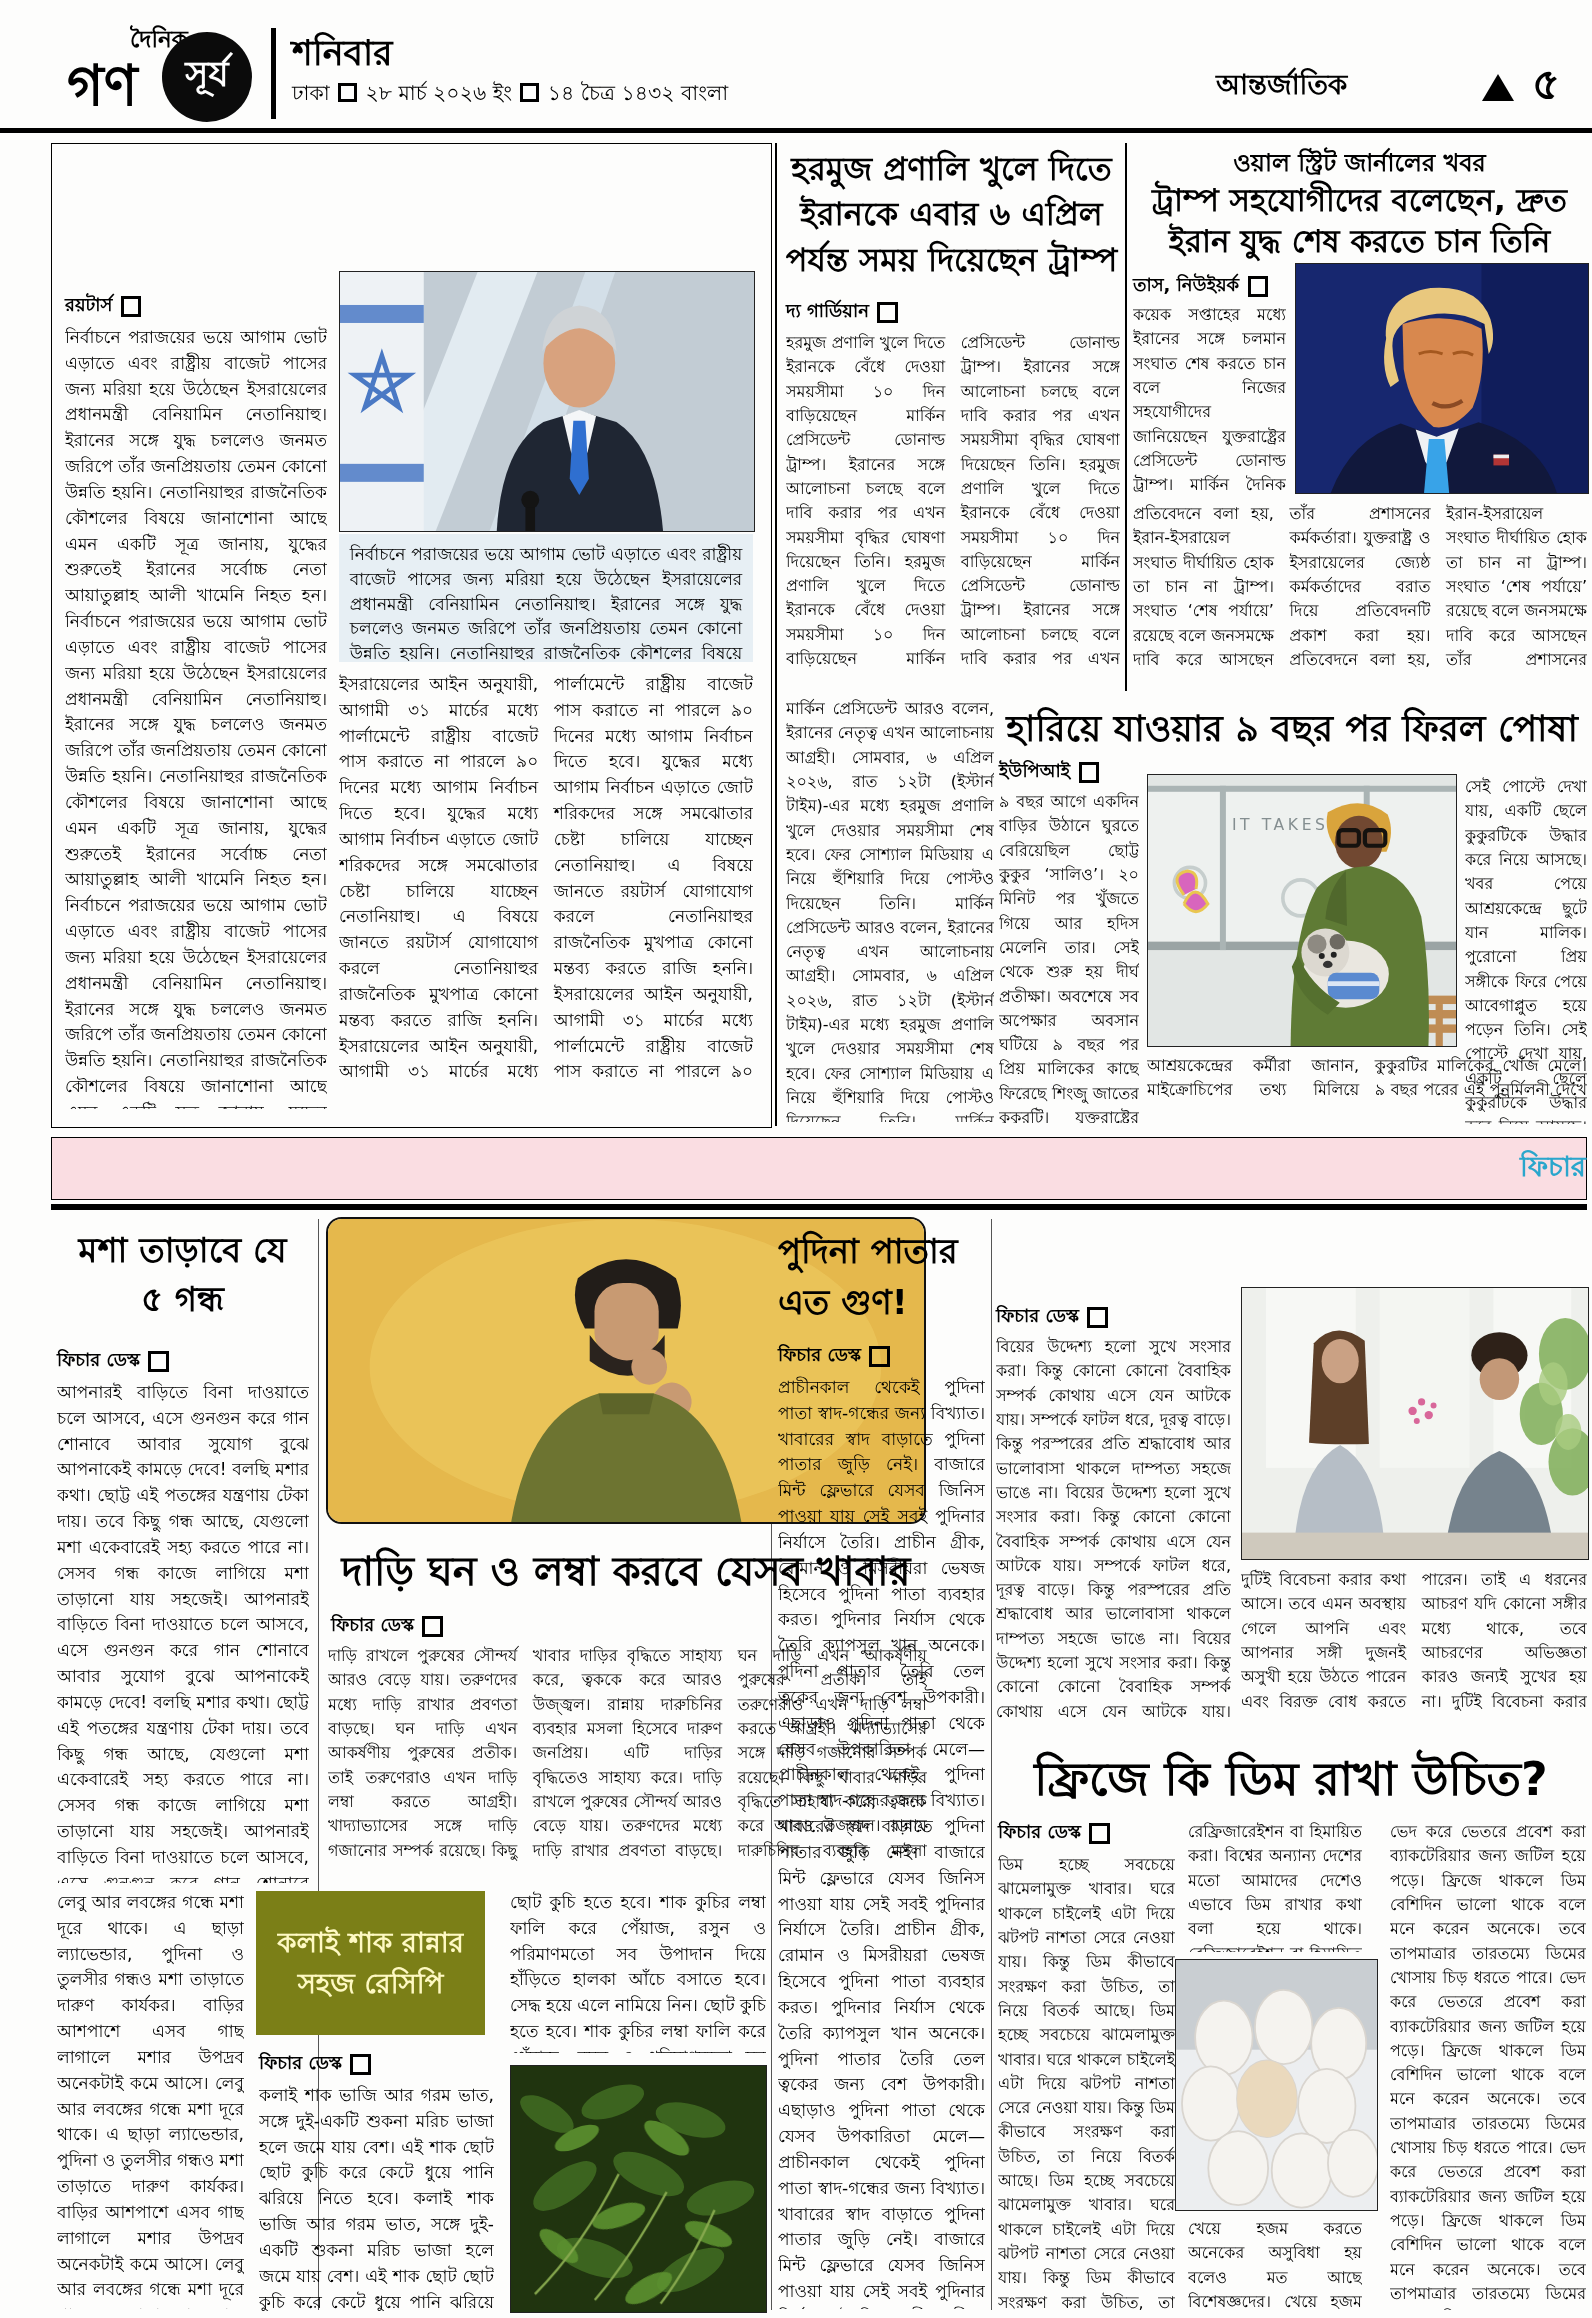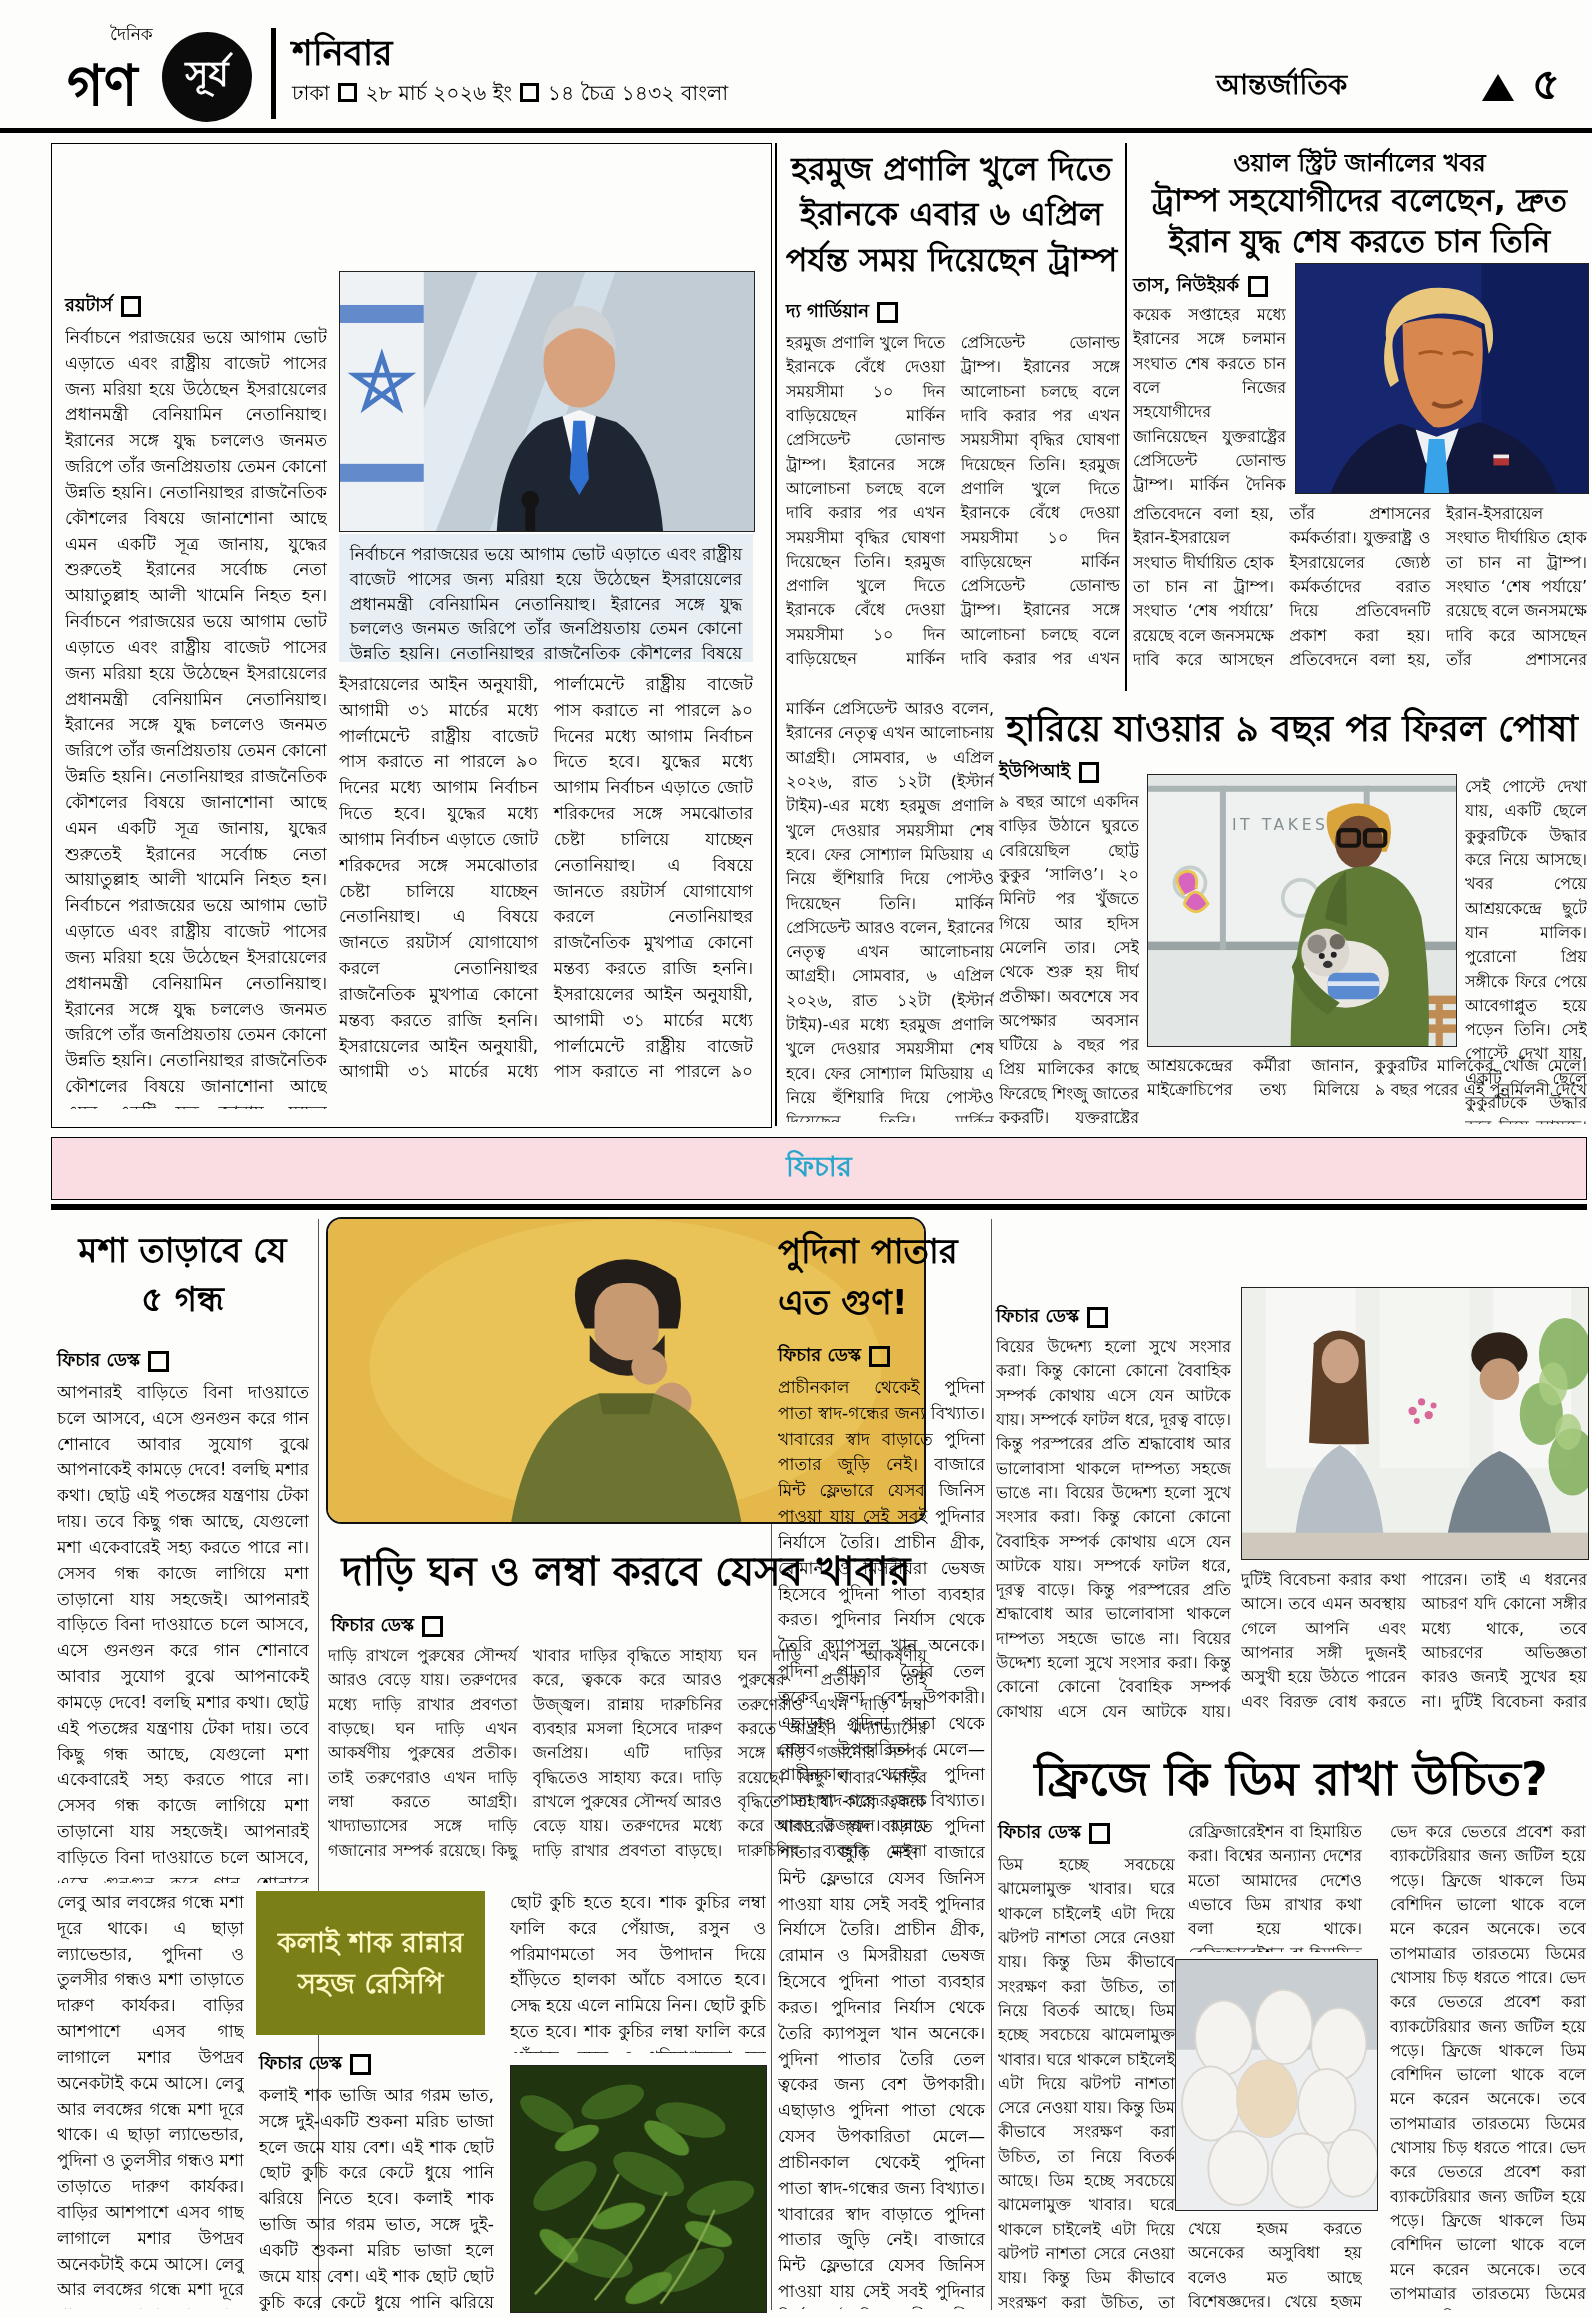--- a/index.html
+++ b/index.html
@@ -17,21 +17,21 @@
   .photo{border:1.2px solid #222;overflow:hidden;background:#ddd}
   svg{display:block;width:100%;height:100%}
 </style>
 </head>
 <body>
 
 <div id="page">
 
   <div class="abs" style="left:48px;top:21px;width:1533px;height:103px">
     <div class="abs" style="left:6px;top:0;width:207px;height:102px">
-      <div class="abs" style="left:56px;top:0;font-size:17px;font-weight:normal">দৈনিক</div>
+      <div class="abs" style="left:76px;top:0;font-size:23px;font-weight:bold">দৈনিক</div>
       <div class="abs" style="left:13px;top:21.6px;font-size:56px;font-weight:bold">গণ</div>
       <div class="abs" style="left:108px;top:10.8px;width:90px;height:90px;background:#0b0b0b;border-radius:50%;display:flex;align-items:center;justify-content:center">
         <span style="color:#fff;font-size:35px;font-weight:bold">সূর্য</span>
       </div>
     </div>
     <div class="abs" style="left:223px;top:7.2px;width:4.8px;height:91px;background:#000"></div>
     <div class="abs" style="left:244px;top:4.8px;font-size:35px;font-weight:bold">শনিবার</div>
     <div class="abs" style="left:244px;top:57px;font-size:20.4px">
       <span>ঢাকা</span><span class="dsq"></span><span>২৮ মার্চ ২০২৬ ইং</span><span class="dsq"></span><span>১৪ চৈত্র ১৪৩২ বাংলা</span>
     </div>
@@ -151,21 +151,21 @@
       <rect x="300" y="344" width="86" height="8" fill="#dce6f4"></rect>
       <path d="M250,300 Q270,350 320,380 L300,400 Q250,370 240,320 Z" fill="#55702f"></path>
     </svg>
   </div>
   <div class="abs bt" style="left:1465px;top:775px;width:122px;height:349px;font-size:16px">সেই পোস্টে দেখা যায়, একটি ছেলে কুকুরটিকে উদ্ধার করে নিয়ে আসছে। খবর পেয়ে আশ্রয়কেন্দ্রে ছুটে যান মালিক। পুরোনো প্রিয় সঙ্গীকে ফিরে পেয়ে আবেগাপ্লুত হয়ে পড়েন তিনি। সেই পোস্টে দেখা যায়, একটি ছেলে কুকুরটিকে উদ্ধার করে নিয়ে আসছে। খবর পেয়ে আশ্রয়কেন্দ্রে ছুটে যান মালিক। পুরোনো প্রিয় সঙ্গীকে ফিরে পেয়ে আবেগাপ্লুত হয়ে পড়েন তিনি।</div>
   <div class="abs bt cols2" style="left:1147px;top:1054px;width:440px;height:69px;font-size:16px">আশ্রয়কেন্দ্রের কর্মীরা জানান, মাইক্রোচিপের তথ্য মিলিয়ে কুকুরটির মালিকের খোঁজ মেলে। ৯ বছর পরের এই পুনর্মিলনী দেখে উপস্থিত সবাই আনন্দে চোখের পানি ধরে রাখতে পারেননি। আশ্রয়কেন্দ্রের কর্মীরা জানান, মাইক্রোচিপের তথ্য মিলিয়ে কুকুরটির মালিকের খোঁজ মেলে। ৯ বছর পরের এই পুনর্মিলনী দেখে উপস্থিত সবাই আনন্দে চোখের পানি ধরে রাখতে পারেননি।</div>
 
   <div class="abs vrule" style="left:775px;top:143px;height:983px"></div>
   <div class="abs vrule" style="left:1125px;top:143px;height:548px"></div>
 
-  <div class="abs" style="left:51px;top:1137px;width:1536px;height:63px;background:#fadde2;border:1.8px solid #000;box-sizing:border-box;display:flex;align-items:center;justify-content:center">
+  <div class="abs" style="left:51px;top:1137px;width:1536px;height:63px;background:#fadde2;border:1.8px solid #000;box-sizing:border-box;display:flex;align-items:center;justify-content:flex-end">
     <span style="font-size:27.5px;font-weight:bold;color:#2aa6cc">ফিচার</span>
   </div>
   <div class="abs" style="left:51px;top:1204px;width:1536px;height:6px;background:#000"></div>
 
   <div class="abs vrule" style="left:318px;top:1219px;height:1091px;width:1.2px;background:#555"></div>
   <div class="abs vrule" style="left:771px;top:1219px;height:1091px;width:1.2px;background:#555"></div>
   <div class="abs vrule" style="left:991px;top:1219px;height:1091px;width:1.2px;background:#555"></div>
 
   <div class="abs hl" style="left:53px;top:1226px;width:259px;height:111px;font-size:34px;line-height:1.45">মশা তাড়াবে যে
 ৫ গন্ধ</div>

